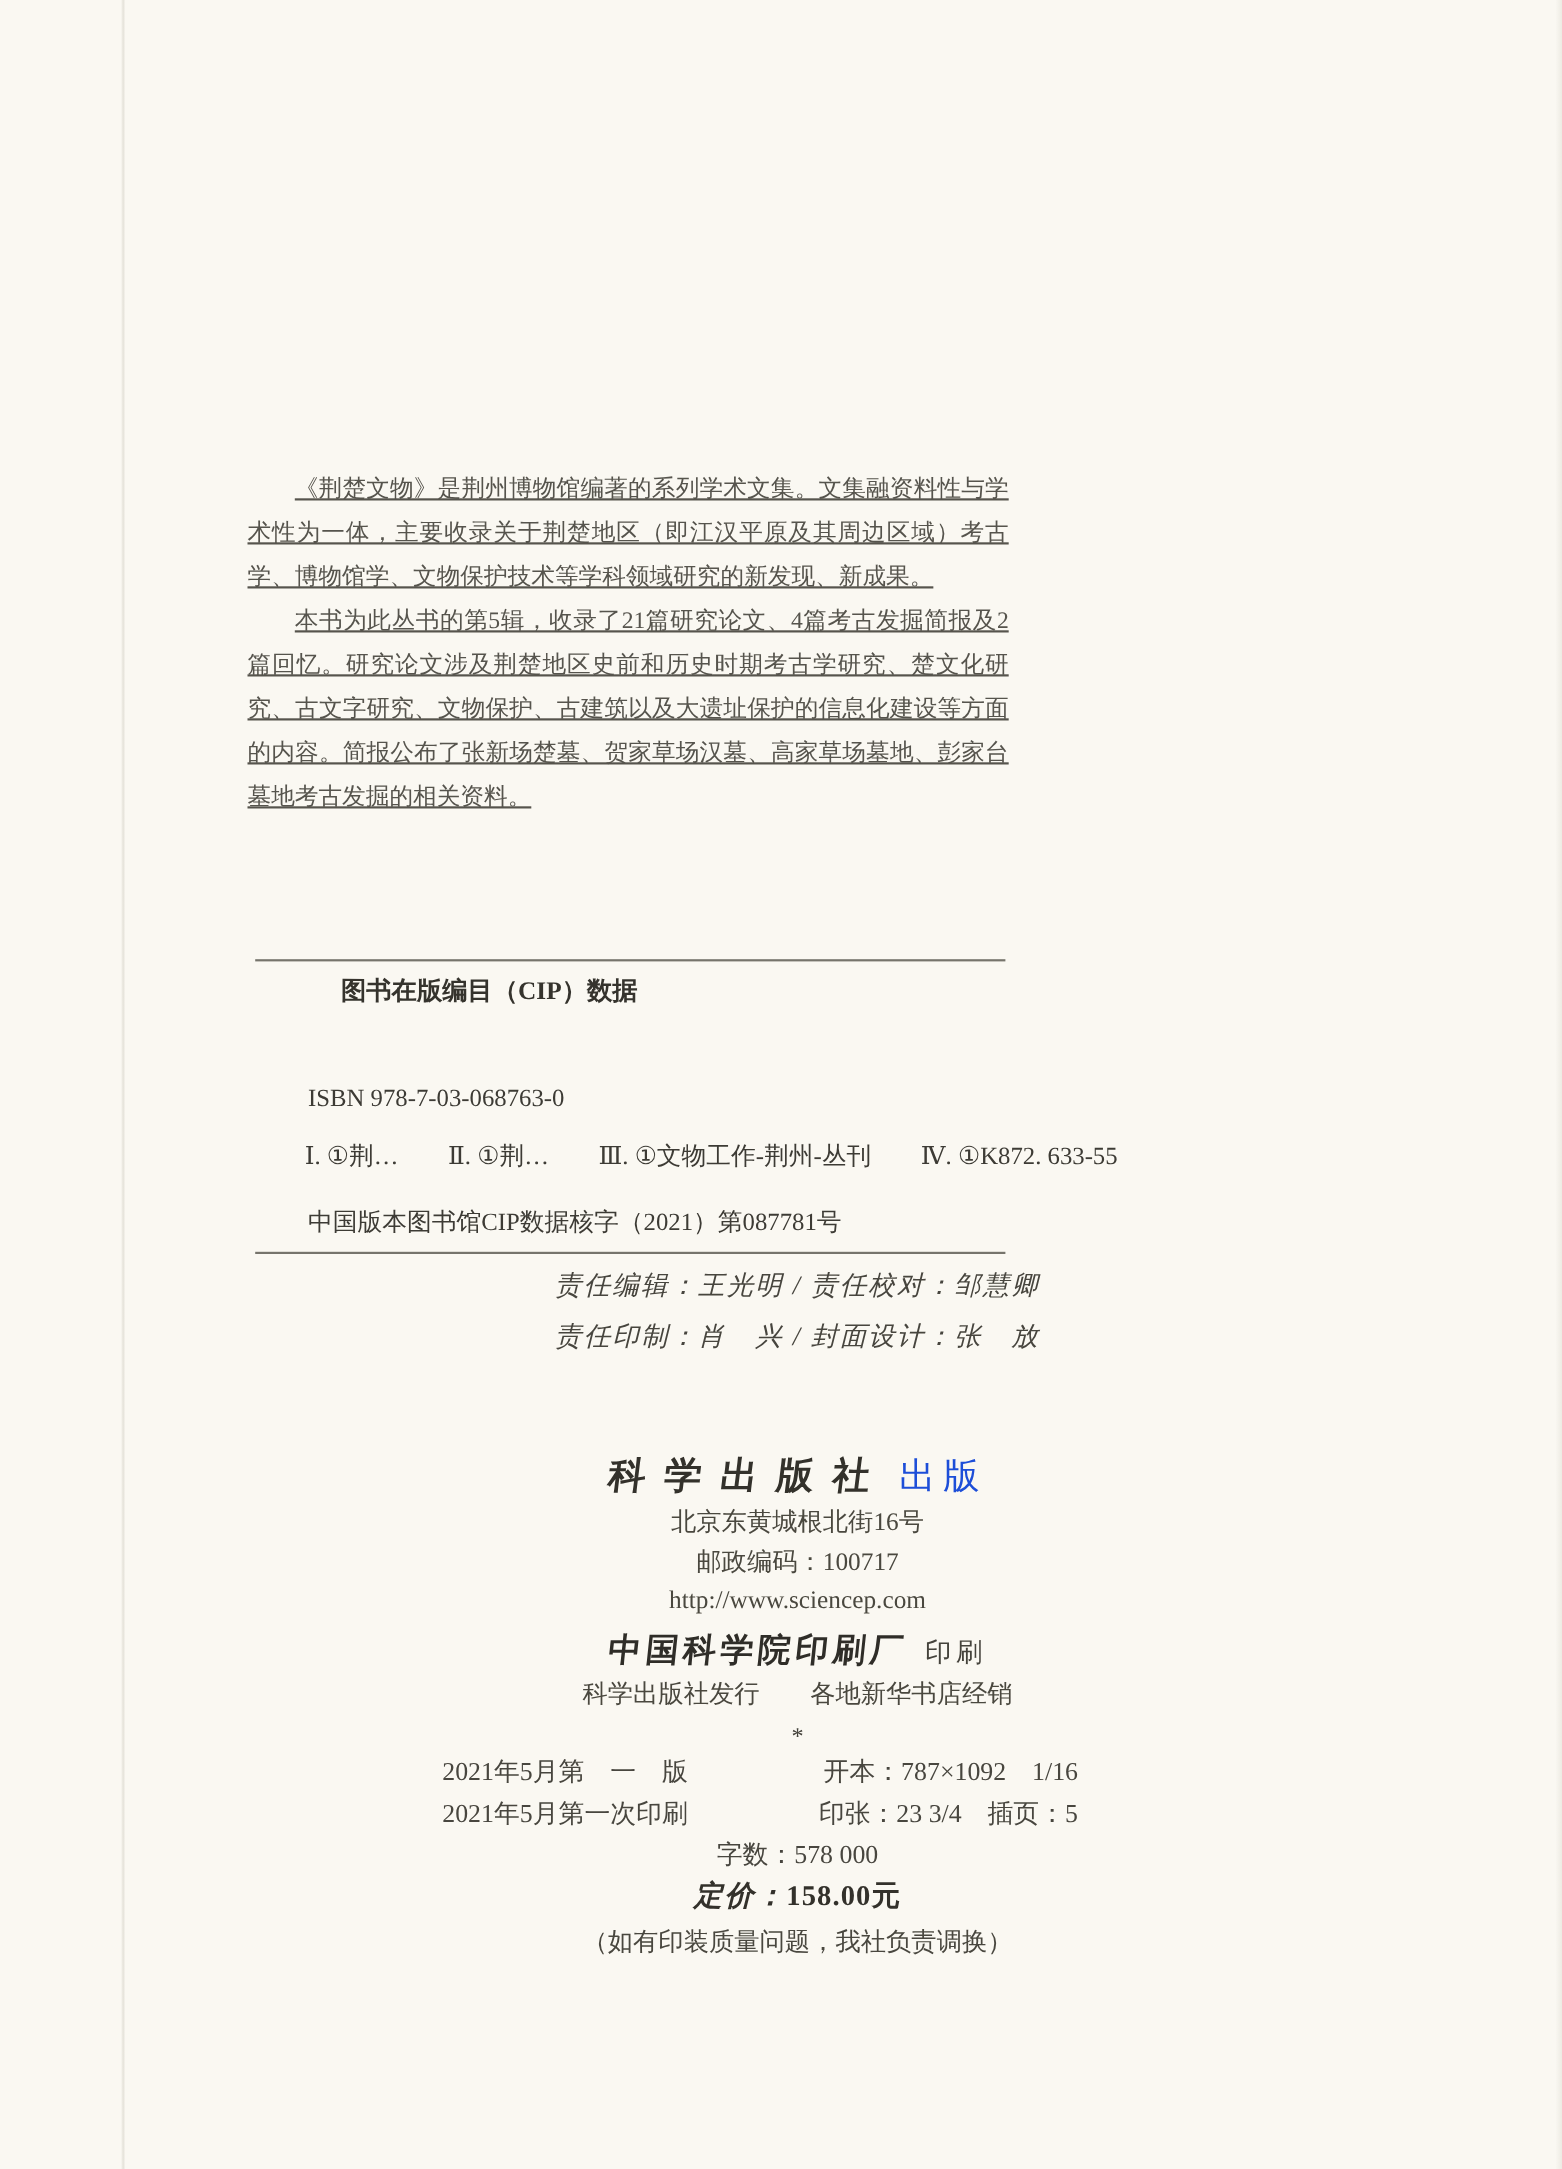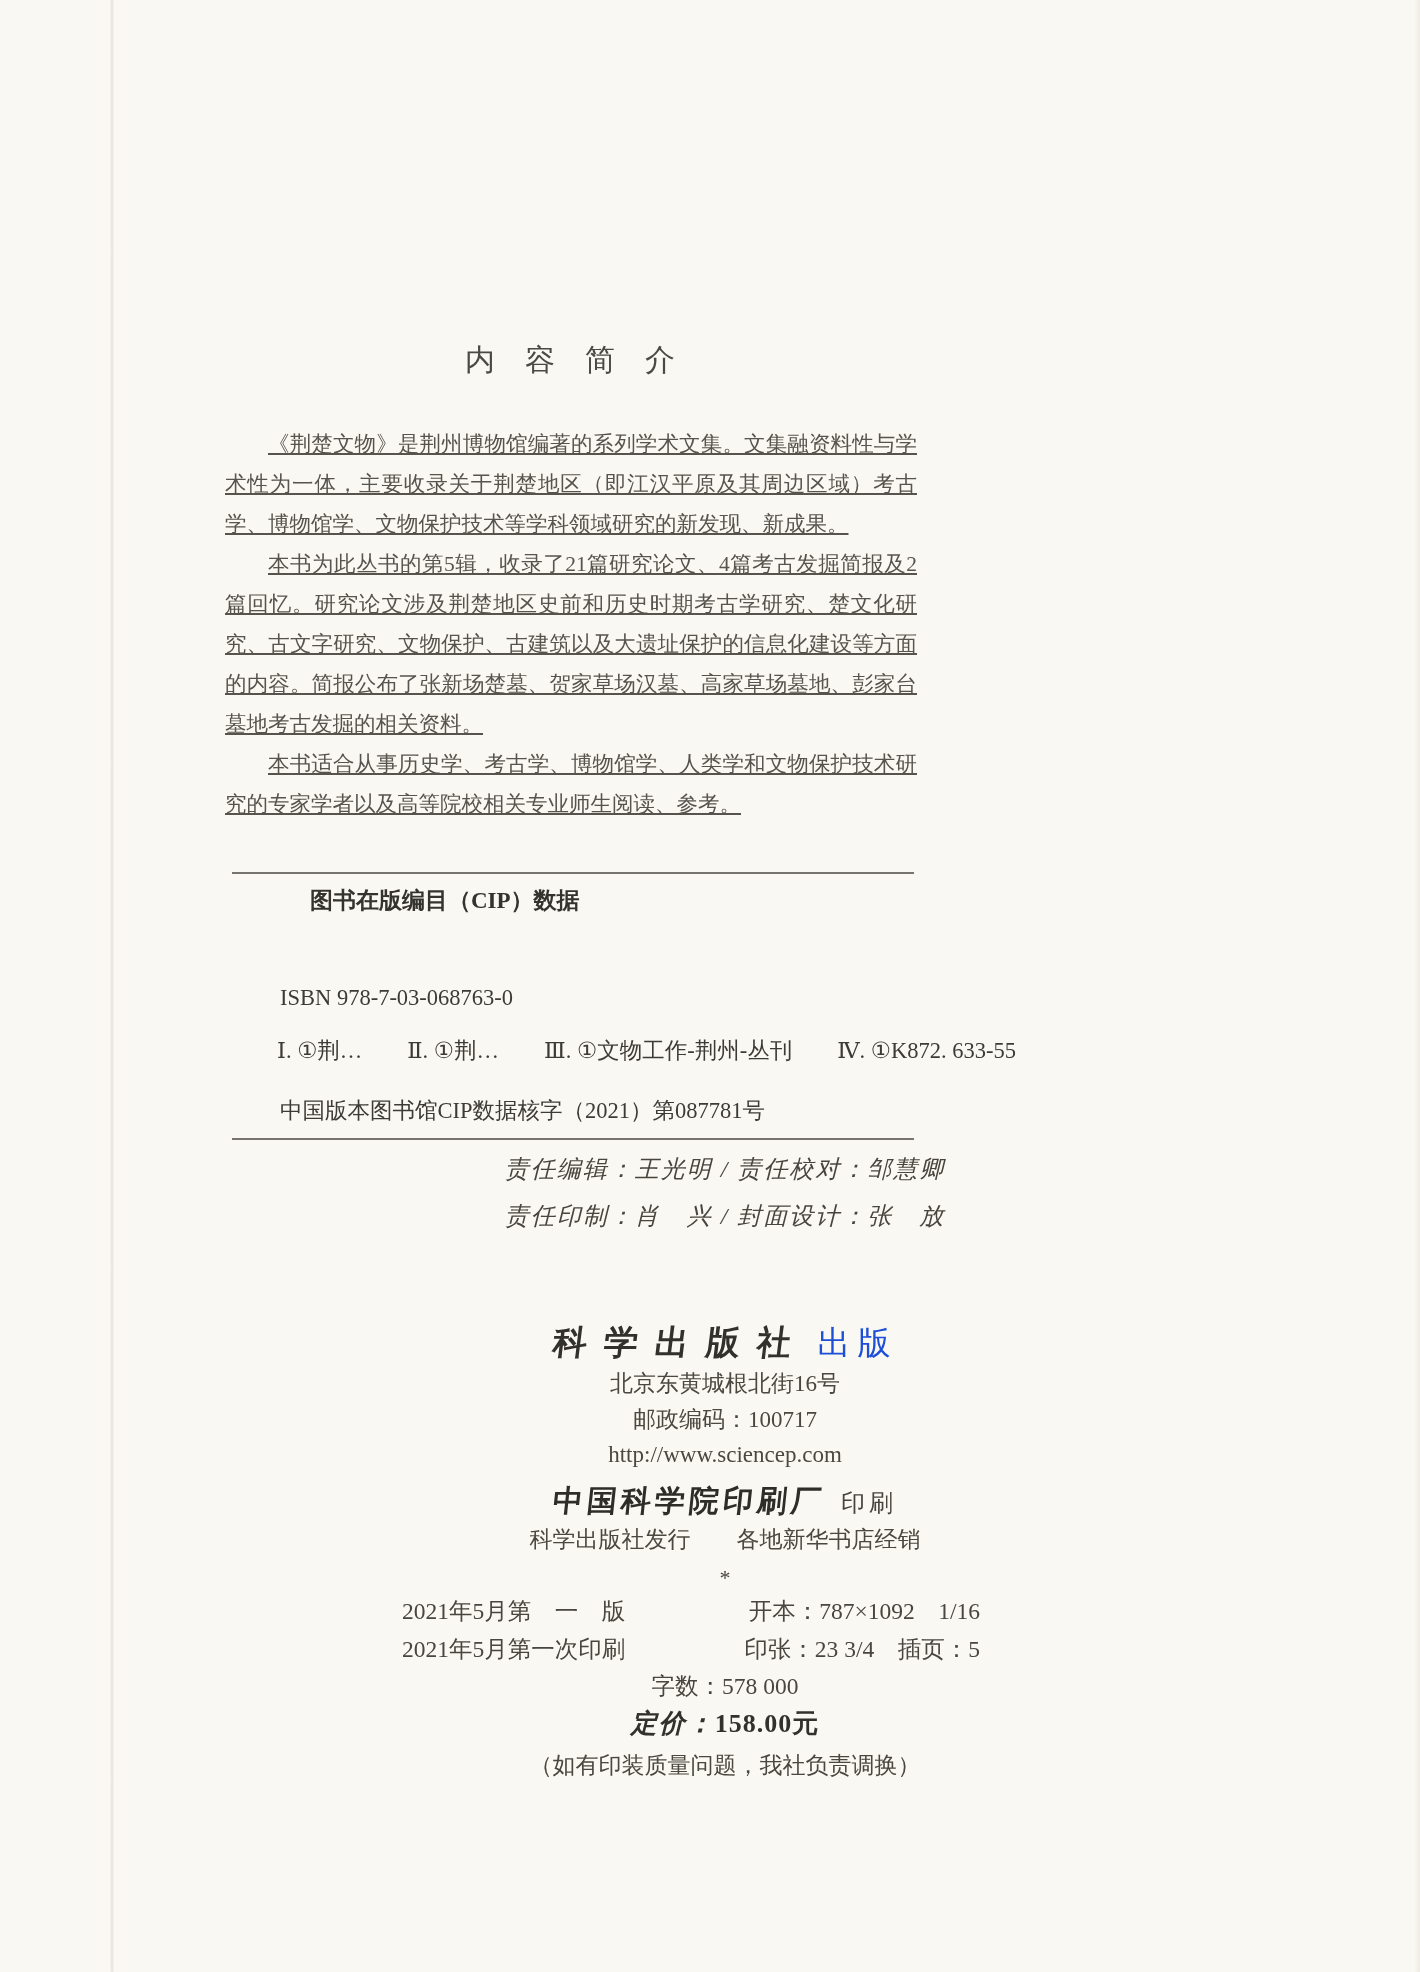--- a/index.html
+++ b/index.html
@@ -77,26 +77,24 @@
   }
   .price .plabel{font-style:italic;letter-spacing:2px;}
   .notice{left:15px;width:1420px;text-align:center;font-size:23px;color:#49473f;}
 </style>
 </head>
 <body>
 
 <div class="page">
   <div class="crease"></div>
 
-  <div class="abs intro-title">内　容　简　介</div>
 
   <div class="abs intro-text">
     <p>《荆楚文物》是荆州博物馆编著的系列学术文集。文集融资料性与学术性为一体，主要收录关于荆楚地区（即江汉平原及其周边区域）考古学、博物馆学、文物保护技术等学科领域研究的新发现、新成果。</p>
     <p>本书为此丛书的第5辑，收录了21篇研究论文、4篇考古发掘简报及2篇回忆。研究论文涉及荆楚地区史前和历史时期考古学研究、楚文化研究、古文字研究、文物保护、古建筑以及大遗址保护的信息化建设等方面的内容。简报公布了张新场楚墓、贺家草场汉墓、高家草场墓地、彭家台墓地考古发掘的相关资料。</p>
-    <p>本书适合从事历史学、考古学、博物馆学、人类学和文物保护技术研究的专家学者以及高等院校相关专业师生阅读、参考。</p>
   </div>
 
   <div class="abs cip-rule" style="top:872px;"></div>
   <div class="abs cip-line cip-heading" style="top:886px;left:282px;">图书在版编目（CIP）数据</div>
   <div class="abs cip-line" style="top:983px;">ISBN 978-7-03-068763-0</div>
   <div class="abs cip-line" style="top:1036px;left:277px;">Ⅰ. ①荆…　　Ⅱ. ①荆…　　Ⅲ. ①文物工作-荆州-丛刊　　Ⅳ. ①K872. 633-55</div>
   <div class="abs cip-line" style="top:1096px;">中国版本图书馆CIP数据核字（2021）第087781号</div>
   <div class="abs cip-rule" style="top:1138px;"></div>
 
   <div class="abs credits" style="top:1153px;">责任编辑：王光明 / 责任校对：邹慧卿</div>

